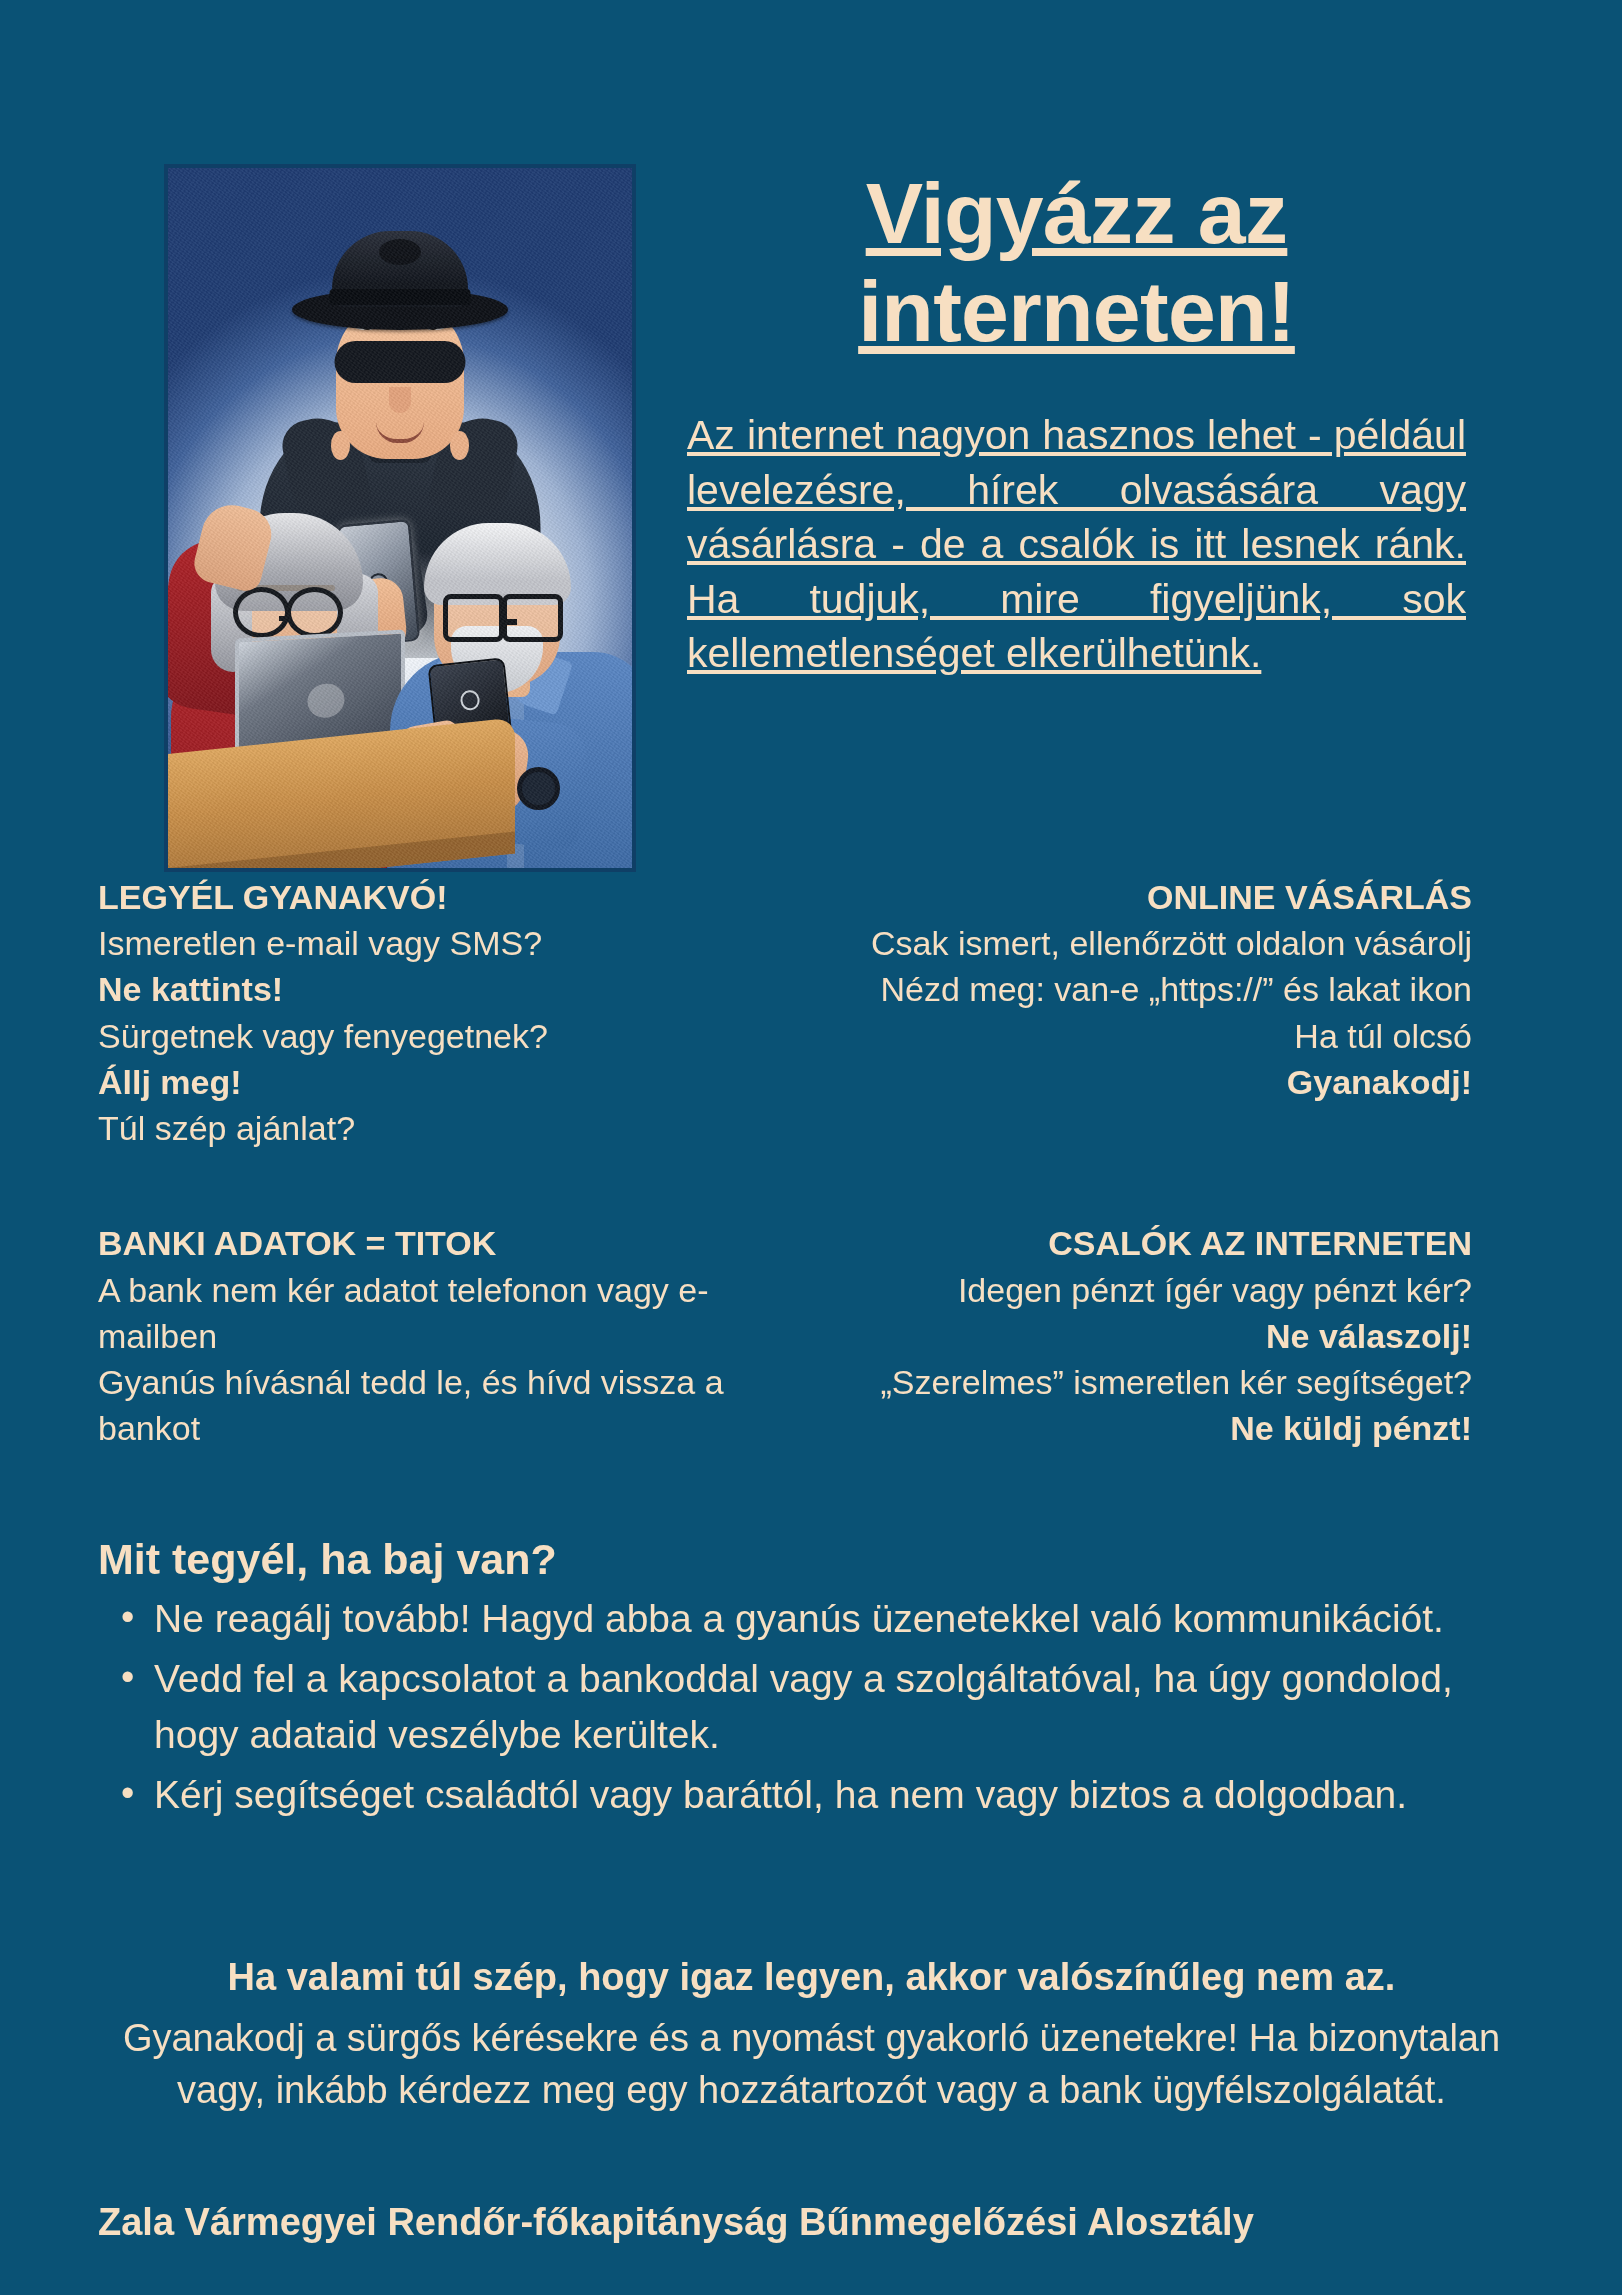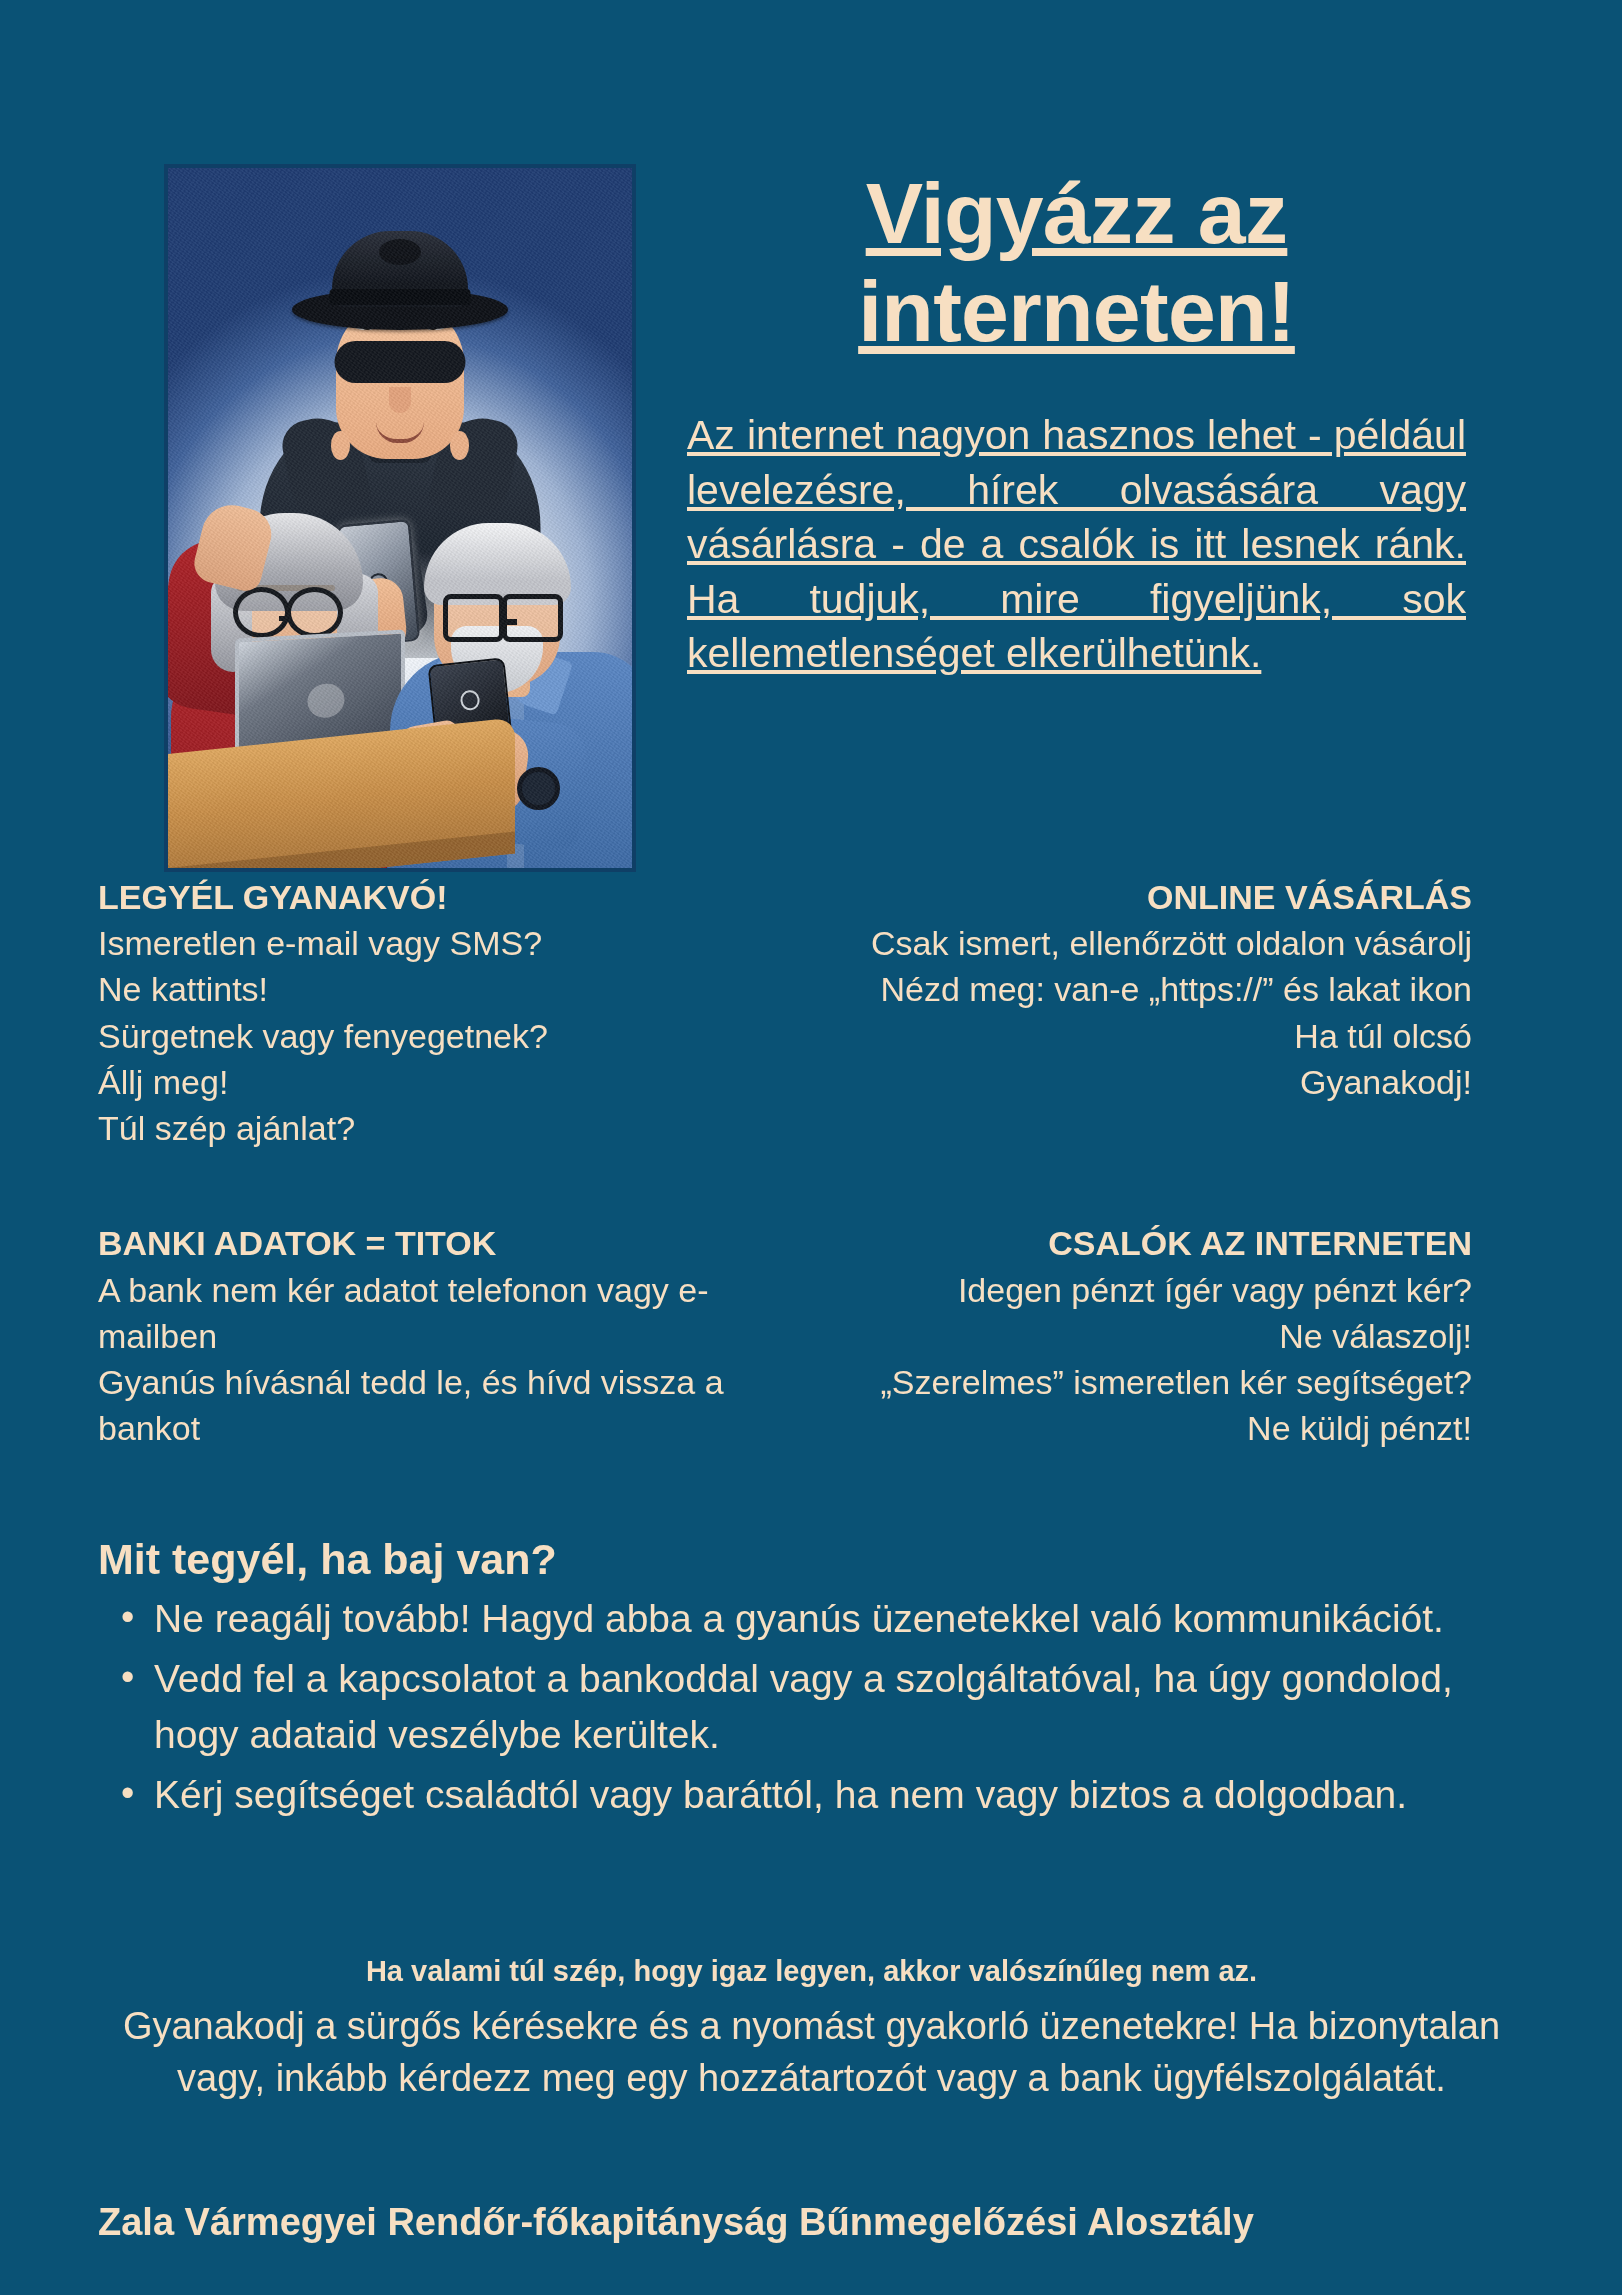--- a/index.html
+++ b/index.html
@@ -166,36 +166,36 @@
   .tips{
     position:absolute;left:98px;top:874px;width:1374px;
     display:grid;grid-template-columns:1fr 1fr;
     column-gap:111px;row-gap:69px;
   }
   .tip{font-size:34px;line-height:1.36;}
   .tip.left{text-align:left;}
   .tip.right{text-align:right;}
   .tip .h{font-weight:700;display:block;}
   .tip .l{display:block;}
-  .tip .b{font-weight:400;}
+  .tip .b{font-weight:700;}
 
   
   .todo{position:absolute;left:98px;top:1534px;width:1394px;}
   .todo h2{font-size:43px;line-height:1.2;font-weight:700;margin:0 0 5.2px 0;}
   .todo ul{margin:0;padding:0 0 0 56px;list-style:none;}
   .todo li{
     font-size:39px;line-height:1.42;margin:0 0 5.2px 0;position:relative;
   }
   .todo li::before{
     content:"•";position:absolute;left:-33px;top:0;font-size:38px;line-height:1.42;
   }
 
   
   .closing{position:absolute;left:98px;top:1953px;width:1427px;text-align:center;}
-  .closing .strong{font-size:29px;font-weight:700;line-height:1.3;margin:0 0 9.2px 0;}
+  .closing .strong{font-size:38px;font-weight:700;line-height:1.3;margin:0 0 9.2px 0;}
   .closing .body{font-size:38px;line-height:1.37;margin:0;}
   .footer{
     position:absolute;left:98px;top:2199px;width:1427px;text-align:left;
     font-size:38px;font-weight:700;line-height:1.25;
   }
 </style>
 </head>
 <body>
 
 <div class="page">

